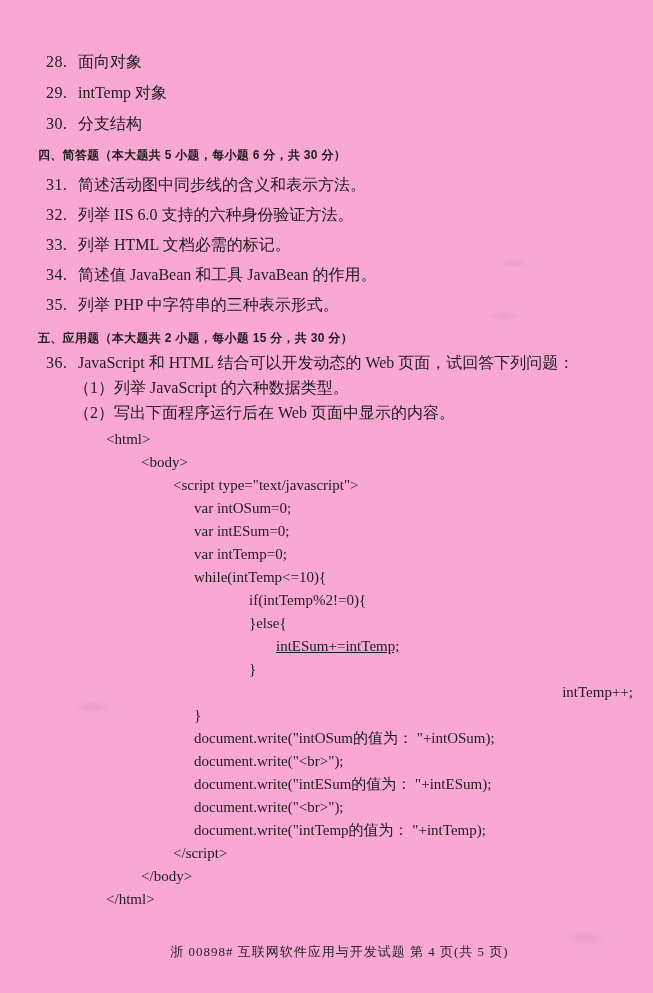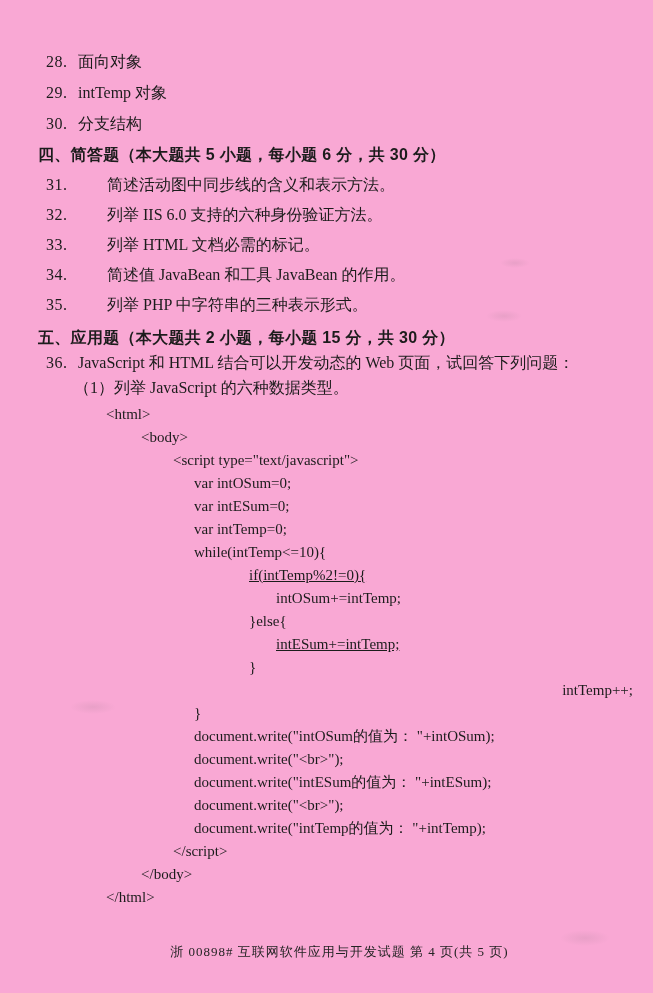--- a/index.html
+++ b/index.html
@@ -38,28 +38,28 @@
   }
   
   #term-list {
     padding-top: 52px;
   }
   #term-list .q-row { margin-bottom: 11px; }
   
   .sec-heading {
     margin: 0;
     font-family: "Liberation Sans", "DejaVu Sans", sans-serif;
-    font-size: 16px;
+    font-size: 12px;
     font-weight: bold;
     line-height: 20px;
     letter-spacing: 0.3px;
     margin-left: -8px;
   }
   #sa-list { margin-top: 10px; }
-  #sa-list .q-row { margin-bottom: 10px; gap: 29px; }
+  #sa-list .q-row { margin-bottom: 10px; }
   .sec-heading.application { margin-top: 13px; }
   .q36-intro { margin-top: 5px; }
   .q36-part {
     margin-top: 5px;
     line-height: 20px;
     padding-left: 28px;
   }
   
   #code-block {
     margin-top: 5px;
@@ -141,32 +141,32 @@
 
     <h2 class="sec-heading application">五、应用题（本大题共 2 小题，每小题 15 分，共 30 分）</h2>
 
     <div class="q-row q36-intro">
       <span class="q-num">36.</span>
       <span class="q-text">JavaScript 和 HTML 结合可以开发动态的 Web 页面，试回答下列问题：</span>
     </div>
 
     <div id="q36-parts">
         <div class="q36-part">（1）列举 JavaScript 的六种数据类型。</div>
+        <div class="q36-part">（2）写出下面程序运行后在 Web 页面中显示的内容。</div>
       </div>
 
     <div id="code-block">
         <div class="code-line" style="padding-left: 60px;">&lt;html&gt;</div>
         <div class="code-line" style="padding-left: 95px;">&lt;body&gt;</div>
         <div class="code-line" style="padding-left: 127px;">&lt;script type="text/javascript"&gt;</div>
         <div class="code-line" style="padding-left: 148px;">var intOSum=0;</div>
         <div class="code-line" style="padding-left: 148px;">var intESum=0;</div>
         <div class="code-line" style="padding-left: 148px;">var intTemp=0;</div>
         <div class="code-line" style="padding-left: 148px;">while(intTemp&lt;=10){</div>
-        <div class="code-line" style="padding-left: 203px; text-decoration: underline;">if(intTemp%2!=0){</div>
-        <div class="code-line" style="padding-left: 230px;">intOSum+=intTemp;</div>
+        <div class="code-line" style="padding-left: 203px;">if(intTemp%2!=0){</div>
         <div class="code-line" style="padding-left: 203px;">}else{</div>
         <div class="code-line" style="padding-left: 230px; text-decoration: underline;">intESum+=intTemp;</div>
         <div class="code-line" style="padding-left: 203px;">}</div>
         <div class="code-line" style="padding-left: 203px; text-align: right;">intTemp++;</div>
         <div class="code-line" style="padding-left: 148px;">}</div>
         <div class="code-line" style="padding-left: 148px;">document.write("intOSum的值为： "+intOSum);</div>
         <div class="code-line" style="padding-left: 148px;">document.write("&lt;br&gt;");</div>
         <div class="code-line" style="padding-left: 148px;">document.write("intESum的值为： "+intESum);</div>
         <div class="code-line" style="padding-left: 148px;">document.write("&lt;br&gt;");</div>
         <div class="code-line" style="padding-left: 148px;">document.write("intTemp的值为： "+intTemp);</div>

